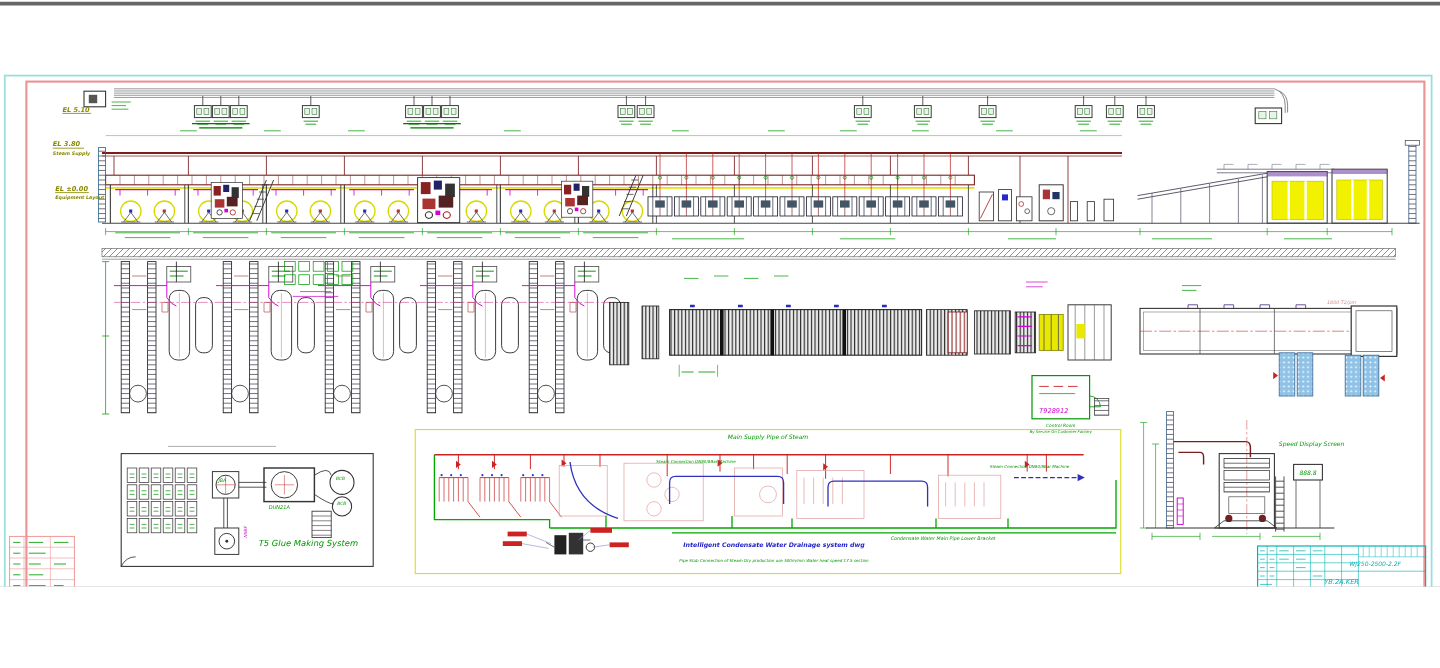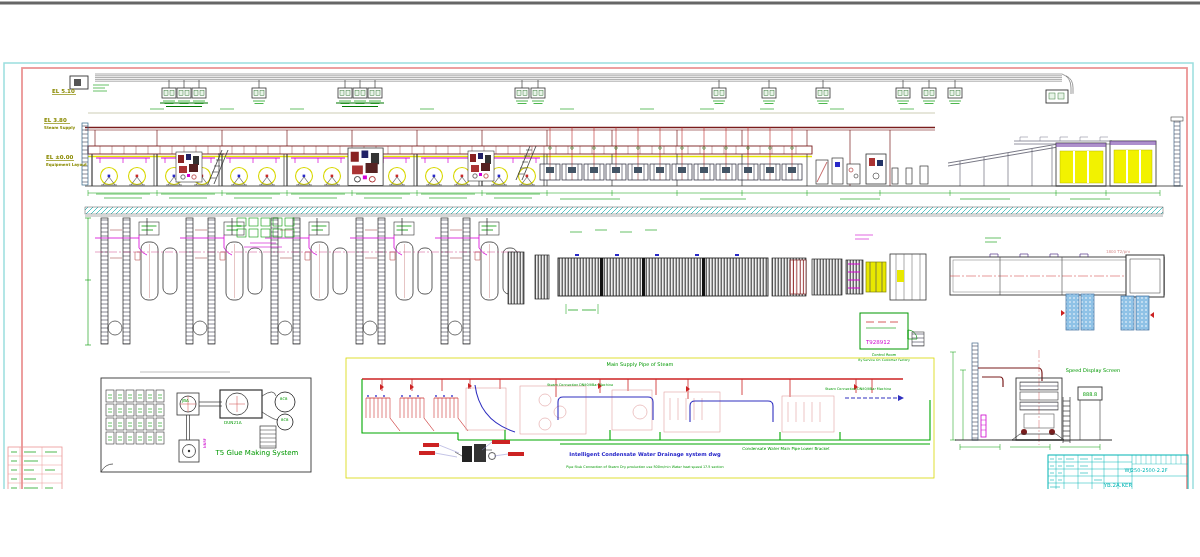--- a/index.html
+++ b/index.html
@@ -1,17 +1,17 @@
 <!DOCTYPE html>
 <html><head>
 <meta charset="utf-8">
 <style>
   html,body{margin:0;padding:0;background:#fff;}
   #stage{position:relative;width:1200px;height:489px;background:#a3a3a3;overflow:hidden;
-         font-family:"Liberation Sans", sans-serif;}
+         font-family:"Liberation Sans", sans-serif;font-style:italic;}
   svg text{font-family:"DejaVu Sans", sans-serif;}
   .tg{fill:#009800;}
   .tb{fill:#2323c8;font-weight:bold;}
   .tm{fill:#cc00cc;}
   .tc{fill:#00b4b4;}
   .to{fill:#8a8a00;font-weight:bold;}
   .ts{fill:#d89090;}
 </style>
 </head>
 <body>

